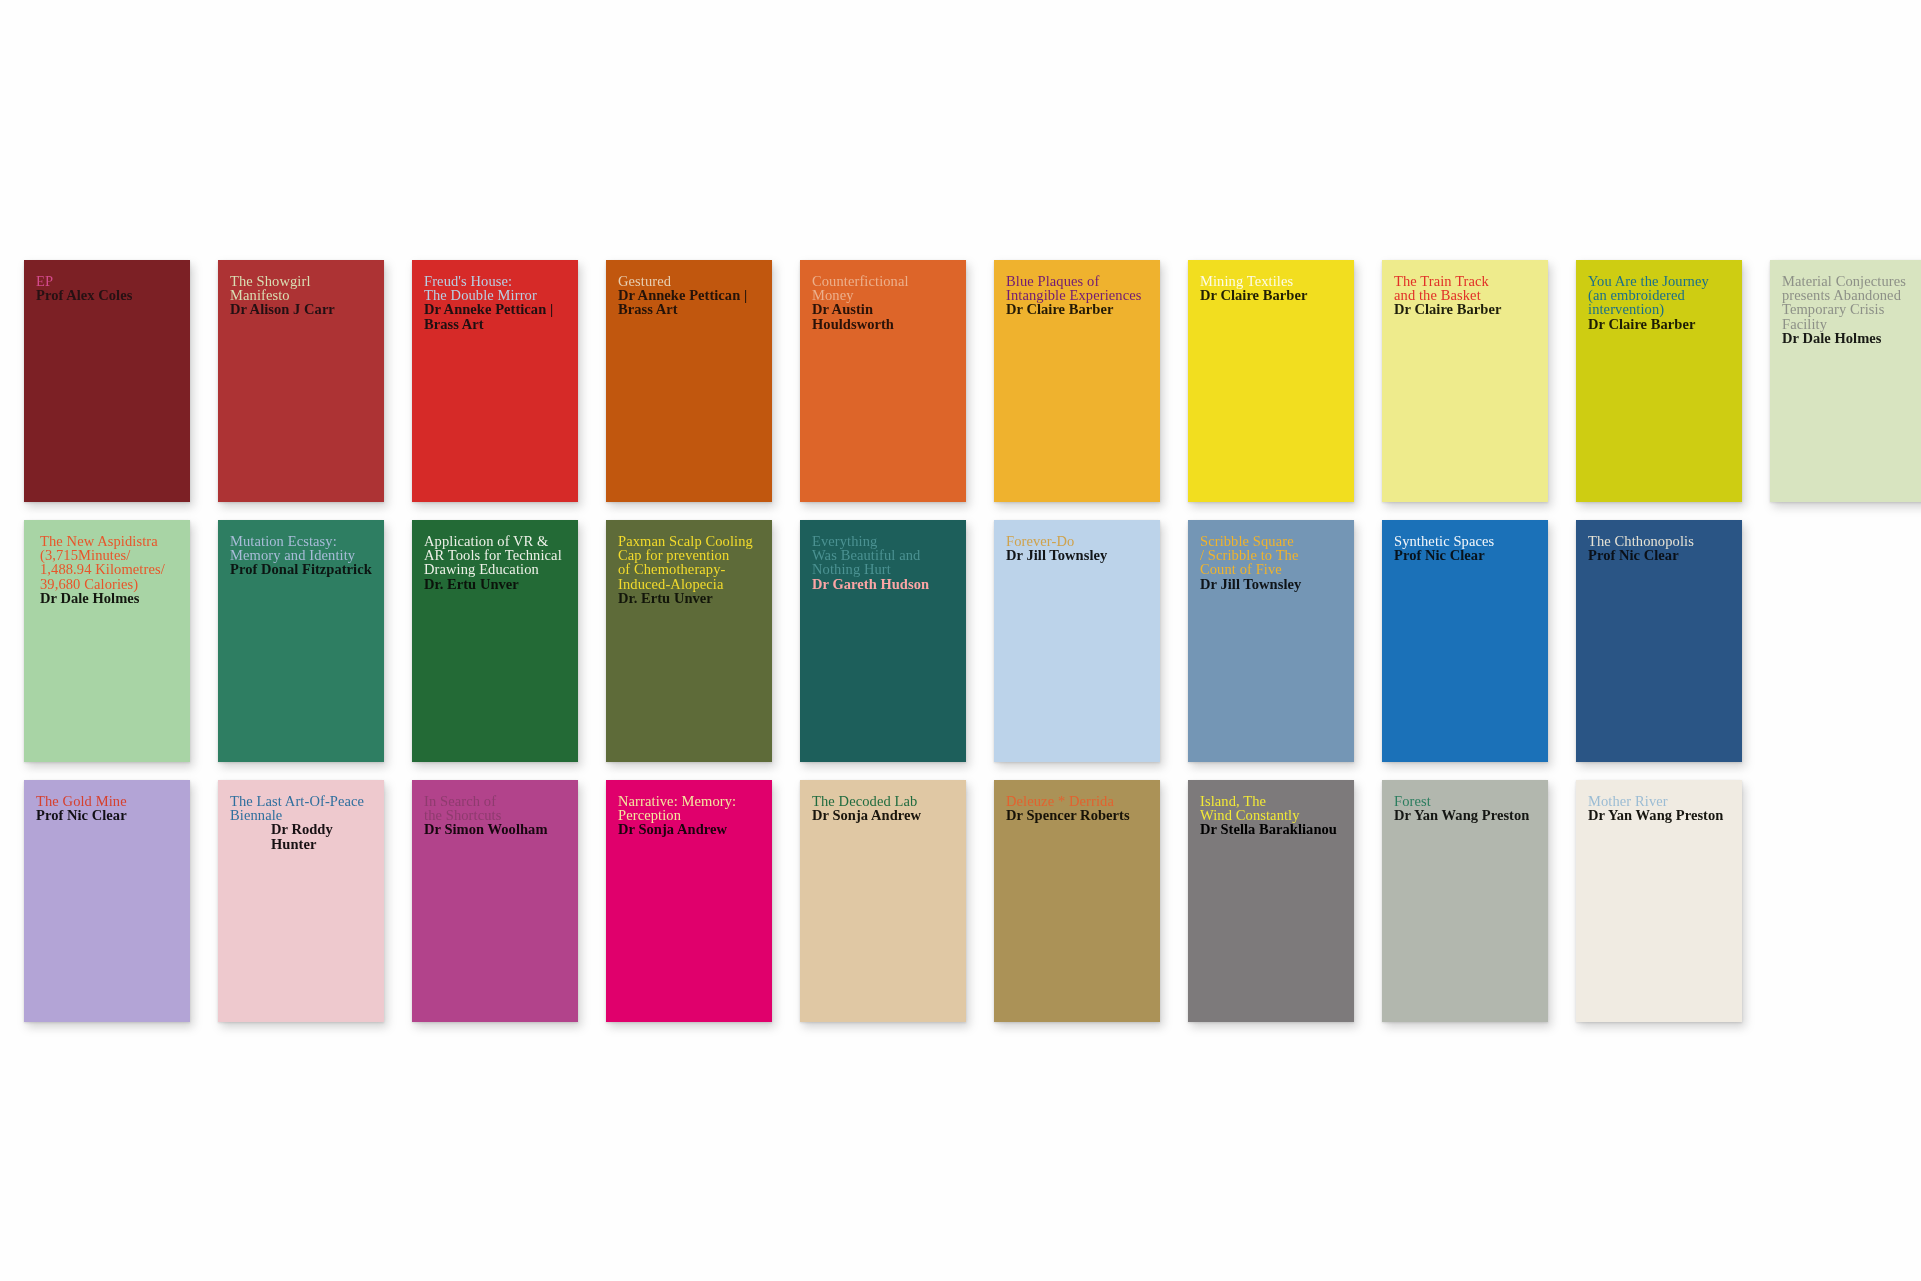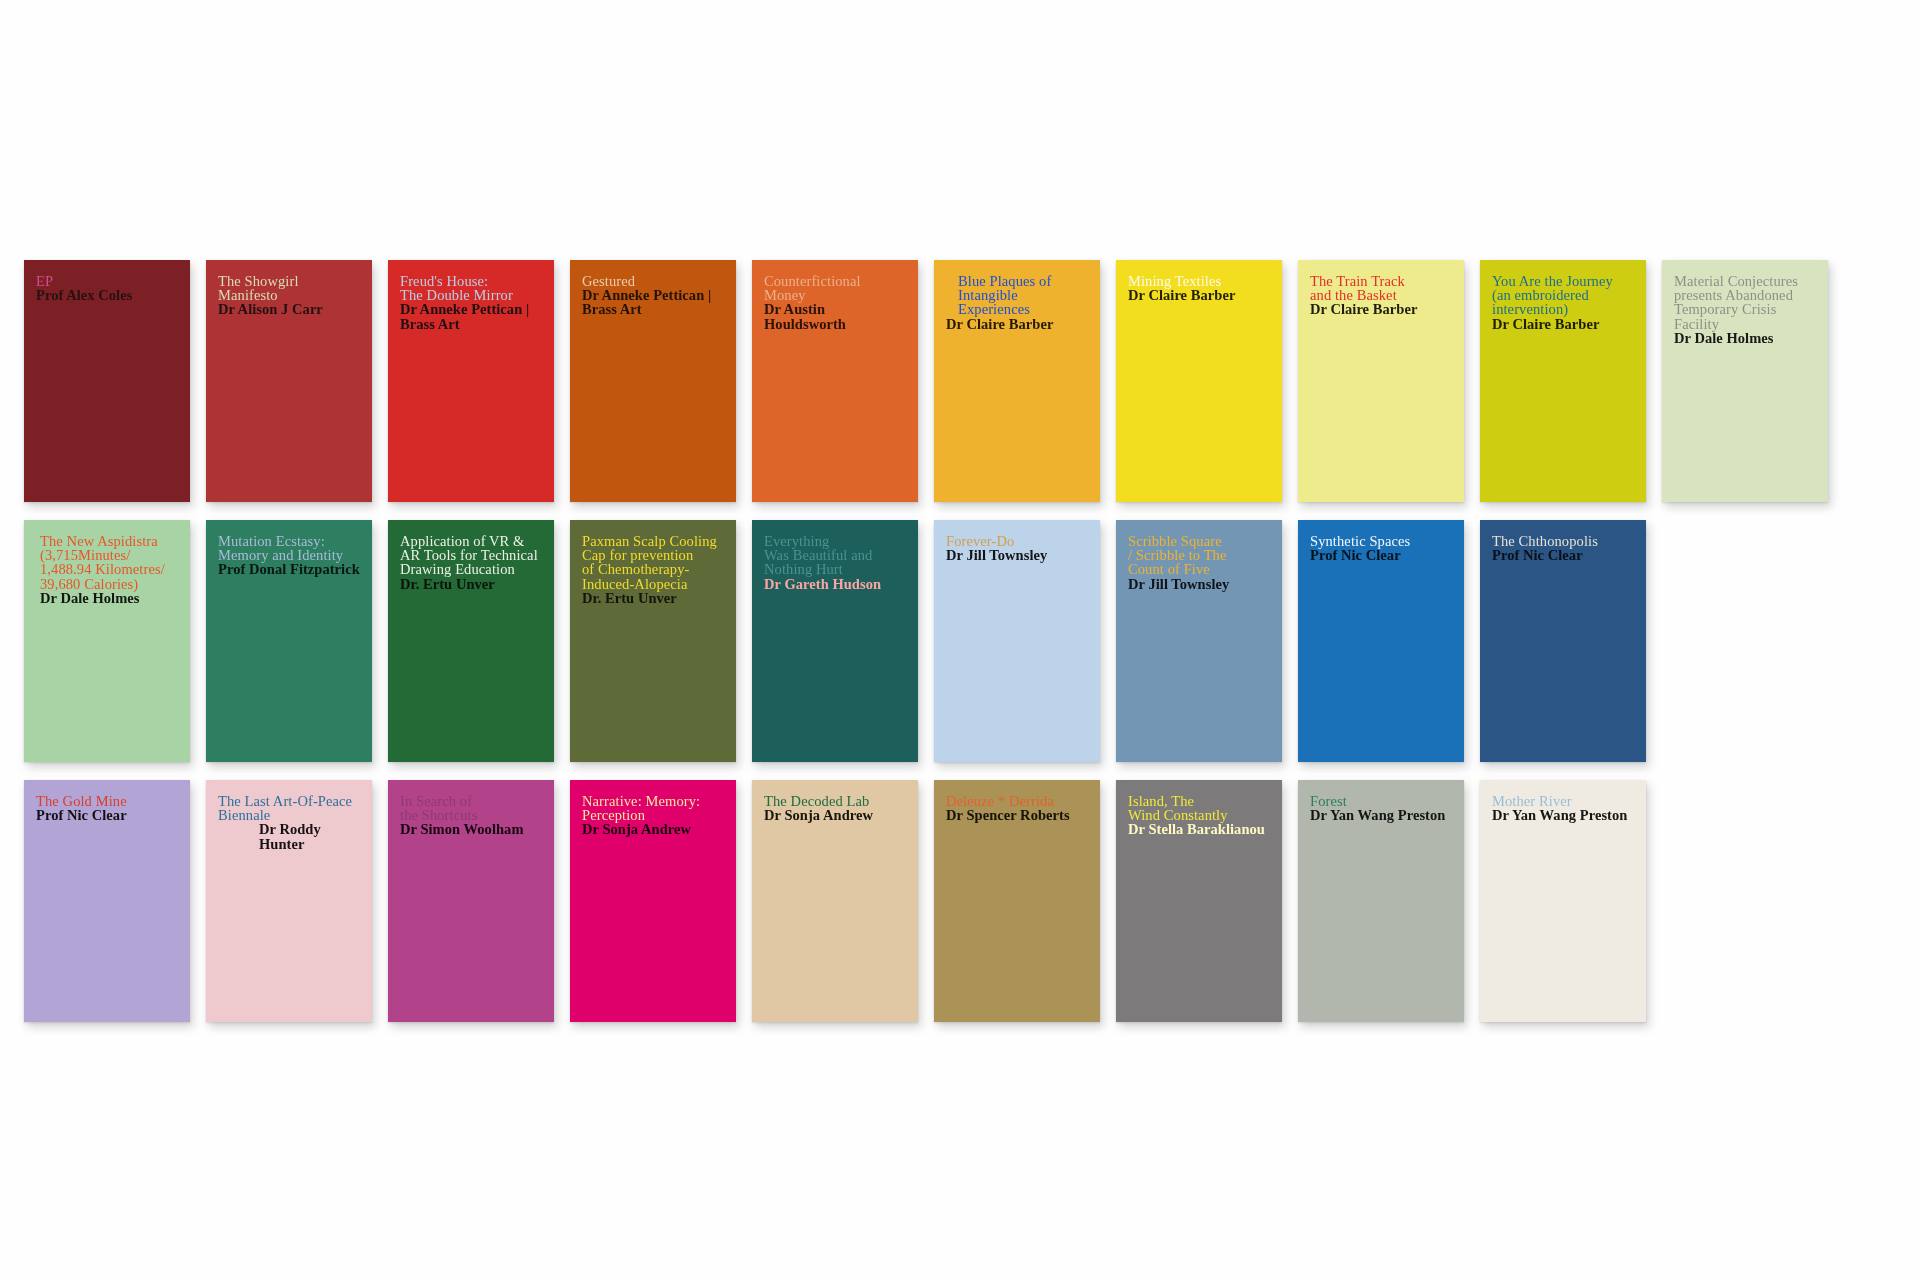--- a/index.html
+++ b/index.html
@@ -22,21 +22,21 @@
   }
   .grid {
     position: absolute;
     left: 24px;
     top: 260px;
     width: 1880px;
   }
   .row {
     display: flex;
     flex-direction: row;
-    gap: 16px;
+    gap: 28px;
     margin-bottom: 18px;
     height: 242px;
   }
   .card {
     position: relative;
     width: 166px;
     height: 242px;
     box-sizing: border-box;
     padding: 14px 12px 12px 12px;
     box-shadow: 3px 5px 9px rgba(120,120,120,0.33),
@@ -87,21 +87,21 @@
         <div class="card-title" style="color: rgb(231, 207, 178);">Gestured</div>
         <div class="card-author" style="color: rgb(36, 19, 9);">Dr Anneke Pettican |
 Brass Art</div>
       </div>
       <div class="card" style="background: rgb(221, 101, 41);">
         <div class="card-title" style="color: rgb(236, 176, 140);">Counterfictional
 Money</div>
         <div class="card-author" style="color: rgb(42, 18, 8);">Dr Austin Houldsworth</div>
       </div>
       <div class="card" style="background: rgb(239, 178, 46);">
-        <div class="card-title" style="color: #1d4ed8; margin-left: 12px;">Blue Plaques of
+        <div class="card-title" style="color: #701a75;">Blue Plaques of
 Intangible Experiences</div>
         <div class="card-author" style="color: rgb(36, 26, 6);">Dr Claire Barber</div>
       </div>
       <div class="card" style="background: rgb(242, 222, 31);">
         <div class="card-title" style="color: rgb(253, 251, 232);">Mining Textiles</div>
         <div class="card-author" style="color: rgb(33, 31, 5);">Dr Claire Barber</div>
       </div>
       <div class="card" style="background: rgb(238, 235, 140);">
         <div class="card-title" style="color: rgb(225, 48, 39);">The Train Track
 and the Basket</div>
@@ -198,21 +198,21 @@
         <div class="card-title" style="color: rgb(31, 107, 63);">The Decoded Lab</div>
         <div class="card-author" style="color: rgb(26, 21, 13);">Dr Sonja Andrew</div>
       </div>
       <div class="card" style="background: rgb(171, 146, 87);">
         <div class="card-title" style="color: rgb(226, 98, 47);">Deleuze * Derrida</div>
         <div class="card-author" style="color: rgb(22, 18, 8);">Dr Spencer Roberts</div>
       </div>
       <div class="card" style="background: rgb(125, 122, 123);">
         <div class="card-title" style="color: rgb(242, 233, 54);">Island, The
 Wind Constantly</div>
-        <div class="card-author" style="color: #fef9c3;">Dr Stella Baraklianou</div>
+        <div class="card-author" style="color: #000000;">Dr Stella Baraklianou</div>
       </div>
       <div class="card" style="background: rgb(178, 183, 174);">
         <div class="card-title" style="color: rgb(43, 125, 95);">Forest</div>
         <div class="card-author" style="color: rgb(20, 22, 19);">Dr Yan Wang Preston</div>
       </div>
       <div class="card" style="background: rgb(240, 235, 226);">
         <div class="card-title" style="color: rgb(155, 188, 212);">Mother River</div>
         <div class="card-author" style="color: rgb(22, 21, 15);">Dr Yan Wang Preston</div>
       </div>
     </div>

